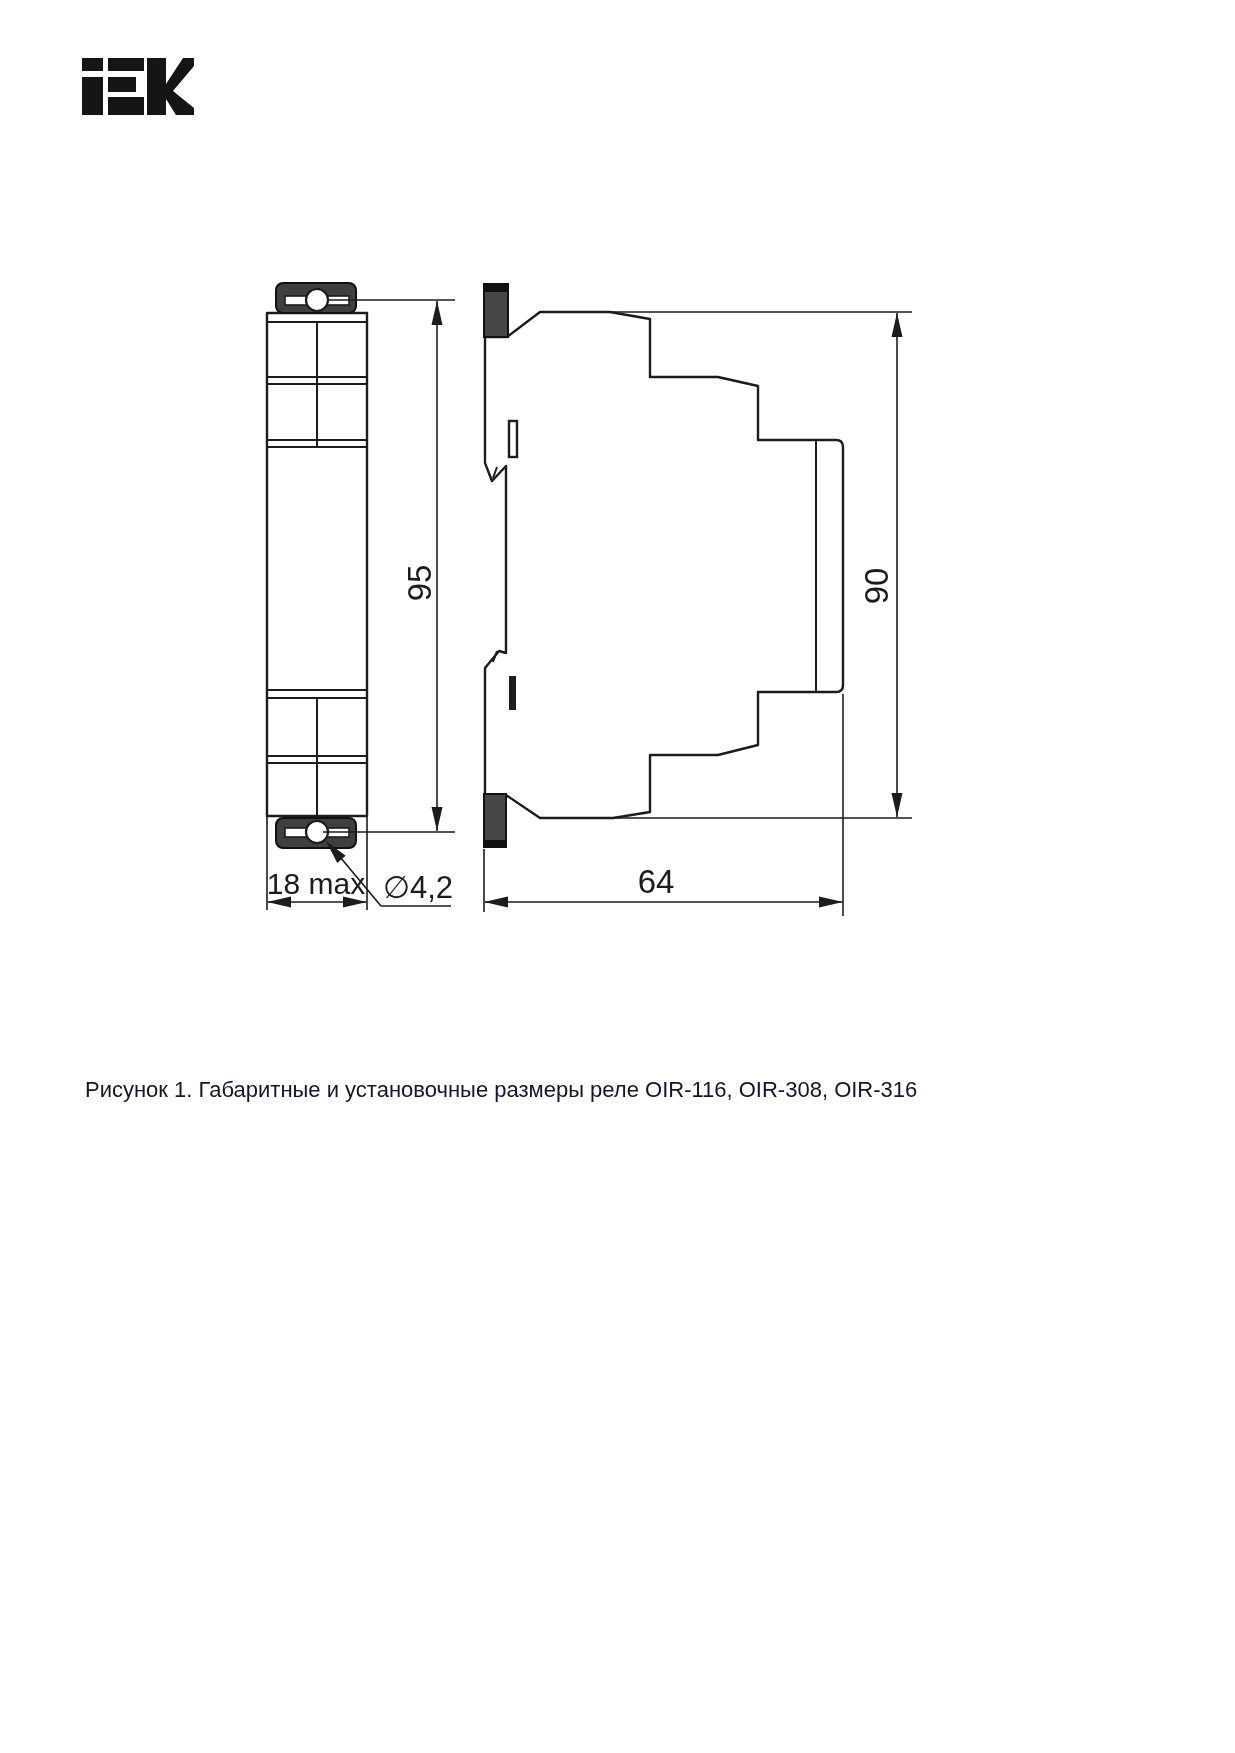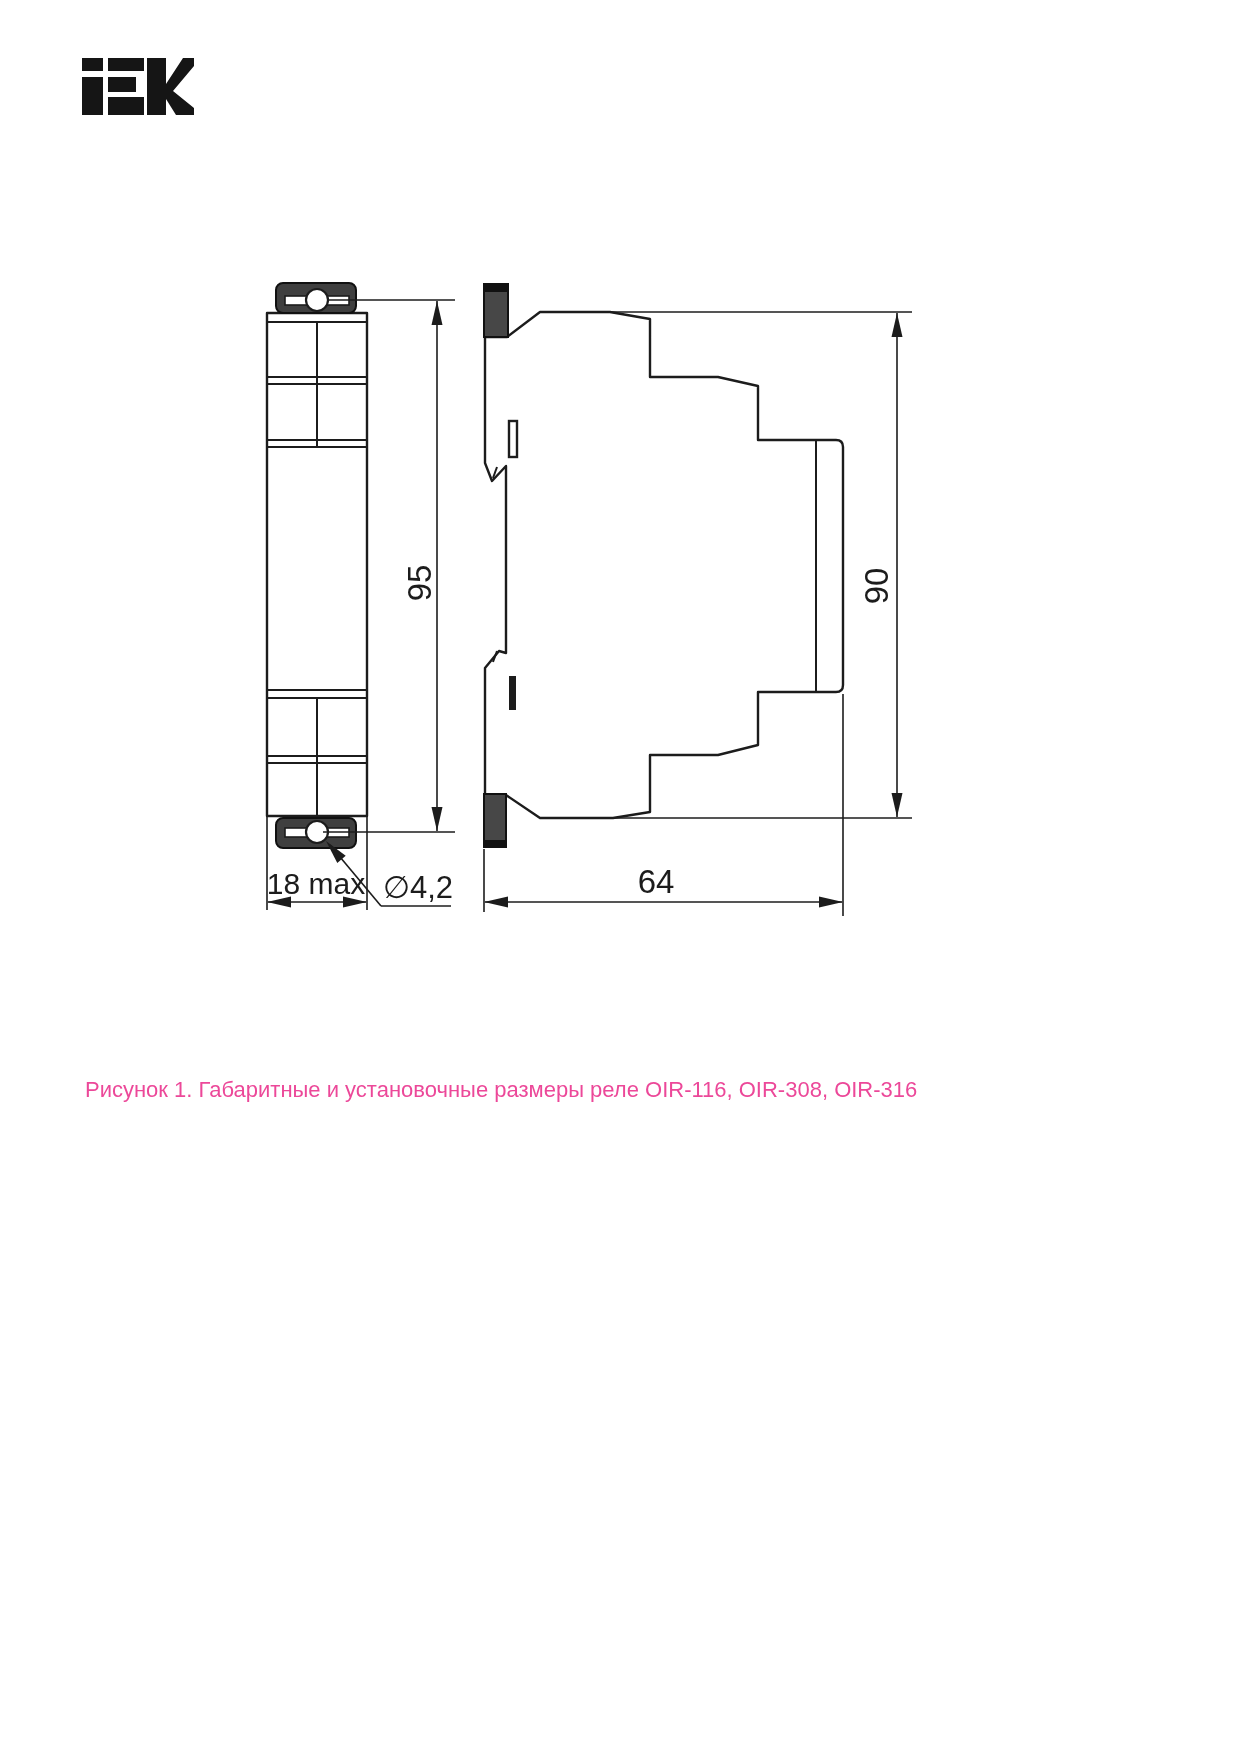--- a/index.html
+++ b/index.html
@@ -9,21 +9,21 @@
     background:#ffffff;
     overflow:hidden;
     font-family:"Liberation Sans","DejaVu Sans",sans-serif;
   }
   .logo-svg{position:absolute;left:0;top:0;}
   .drawing-svg{position:absolute;left:0;top:0;}
   .caption{
     position:absolute;
     left:85px;top:1077px;
     font-size:22px;
-    color:#ec4899;
+    color:#0f172a;
     white-space:nowrap;
   }
   .dim-text{
     font-family:"Liberation Sans","DejaVu Sans",sans-serif;
     fill:#1c1c1c;
   }
   .outline{fill:#ffffff;stroke:#1c1c1c;stroke-width:2.4;stroke-linejoin:round;}
   .thin{stroke:#1c1c1c;stroke-width:2;fill:none;}
   .dim{stroke:#1c1c1c;stroke-width:1.6;fill:none;}
   .arrow{fill:#1c1c1c;stroke:none;}

